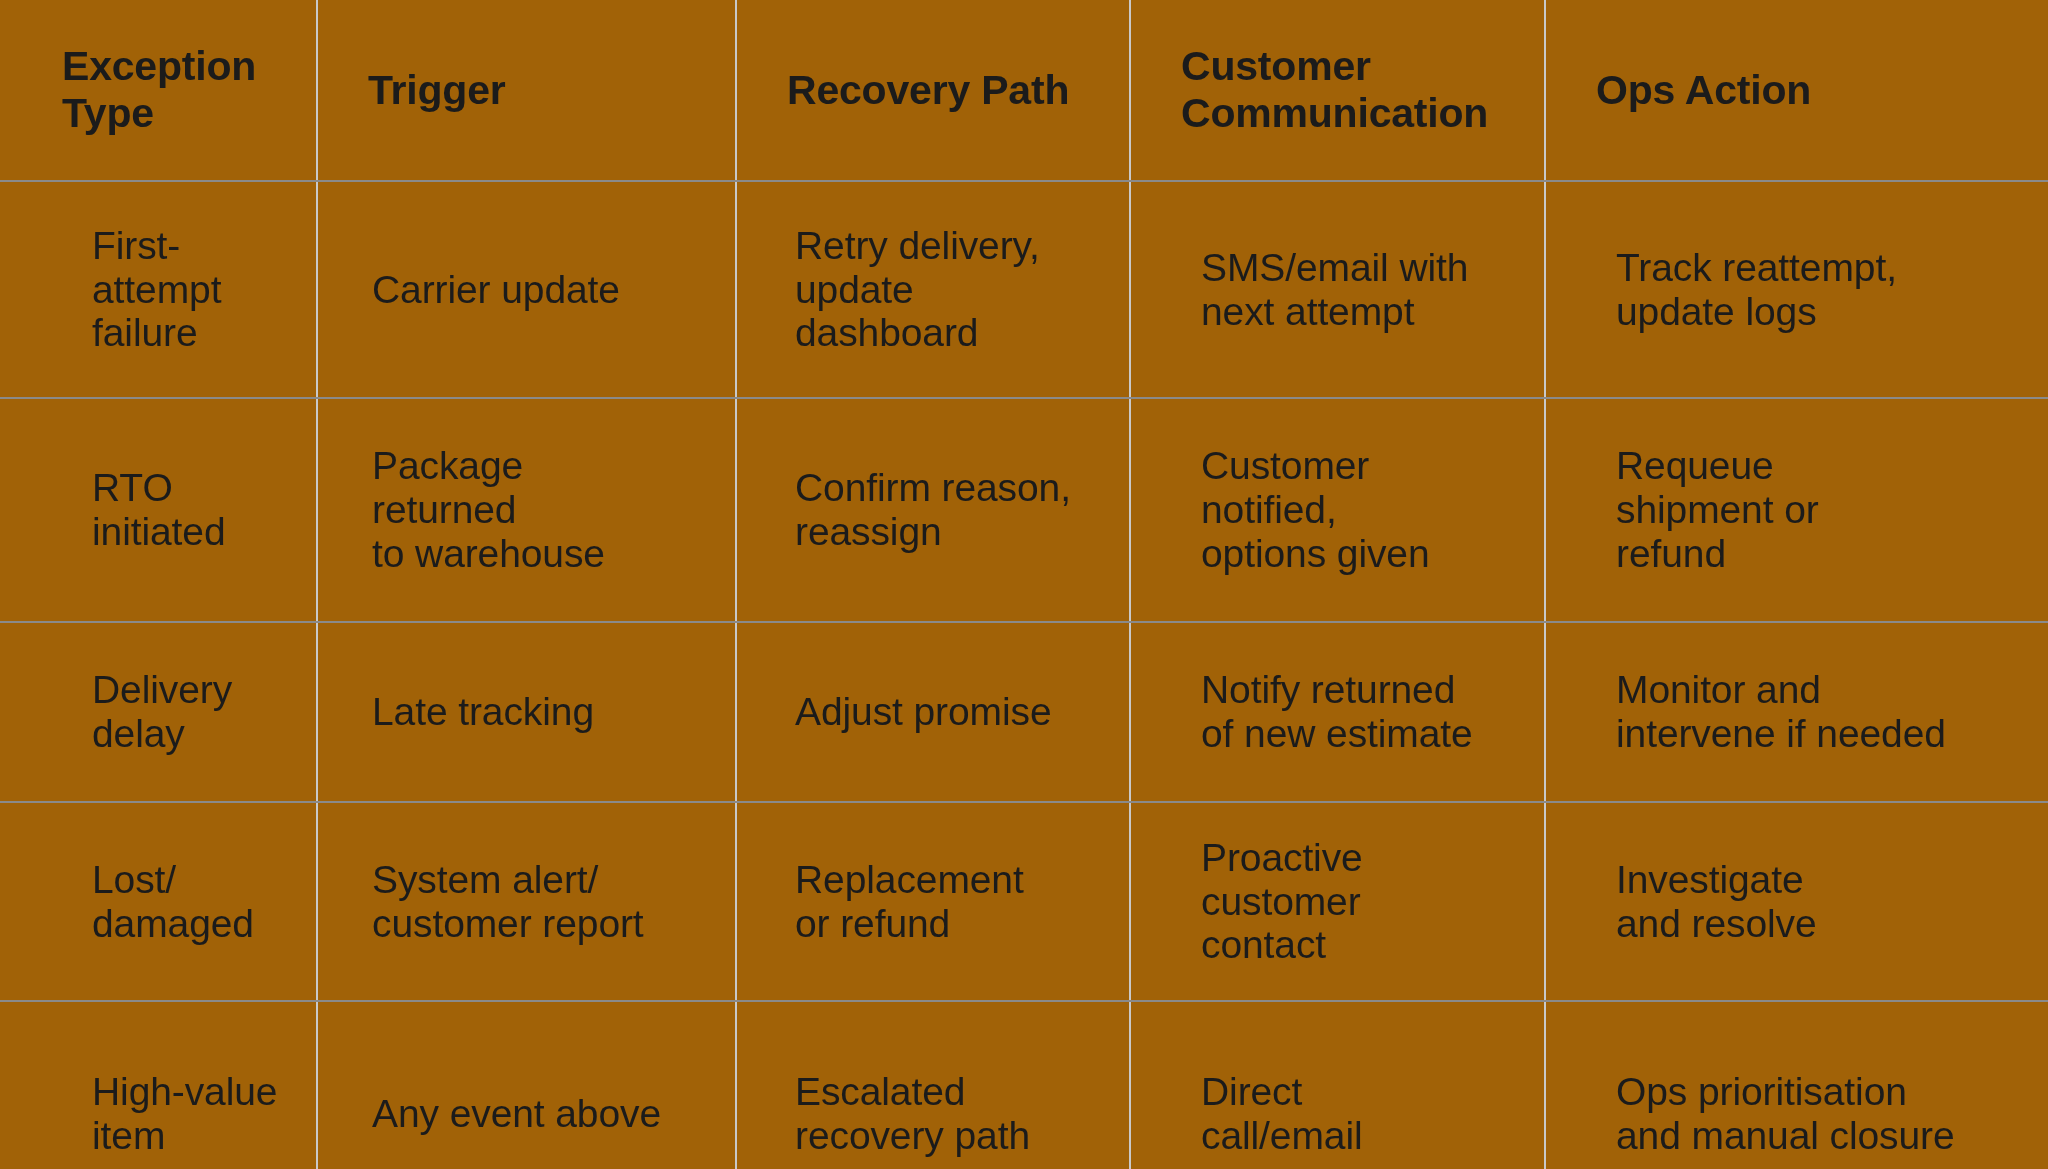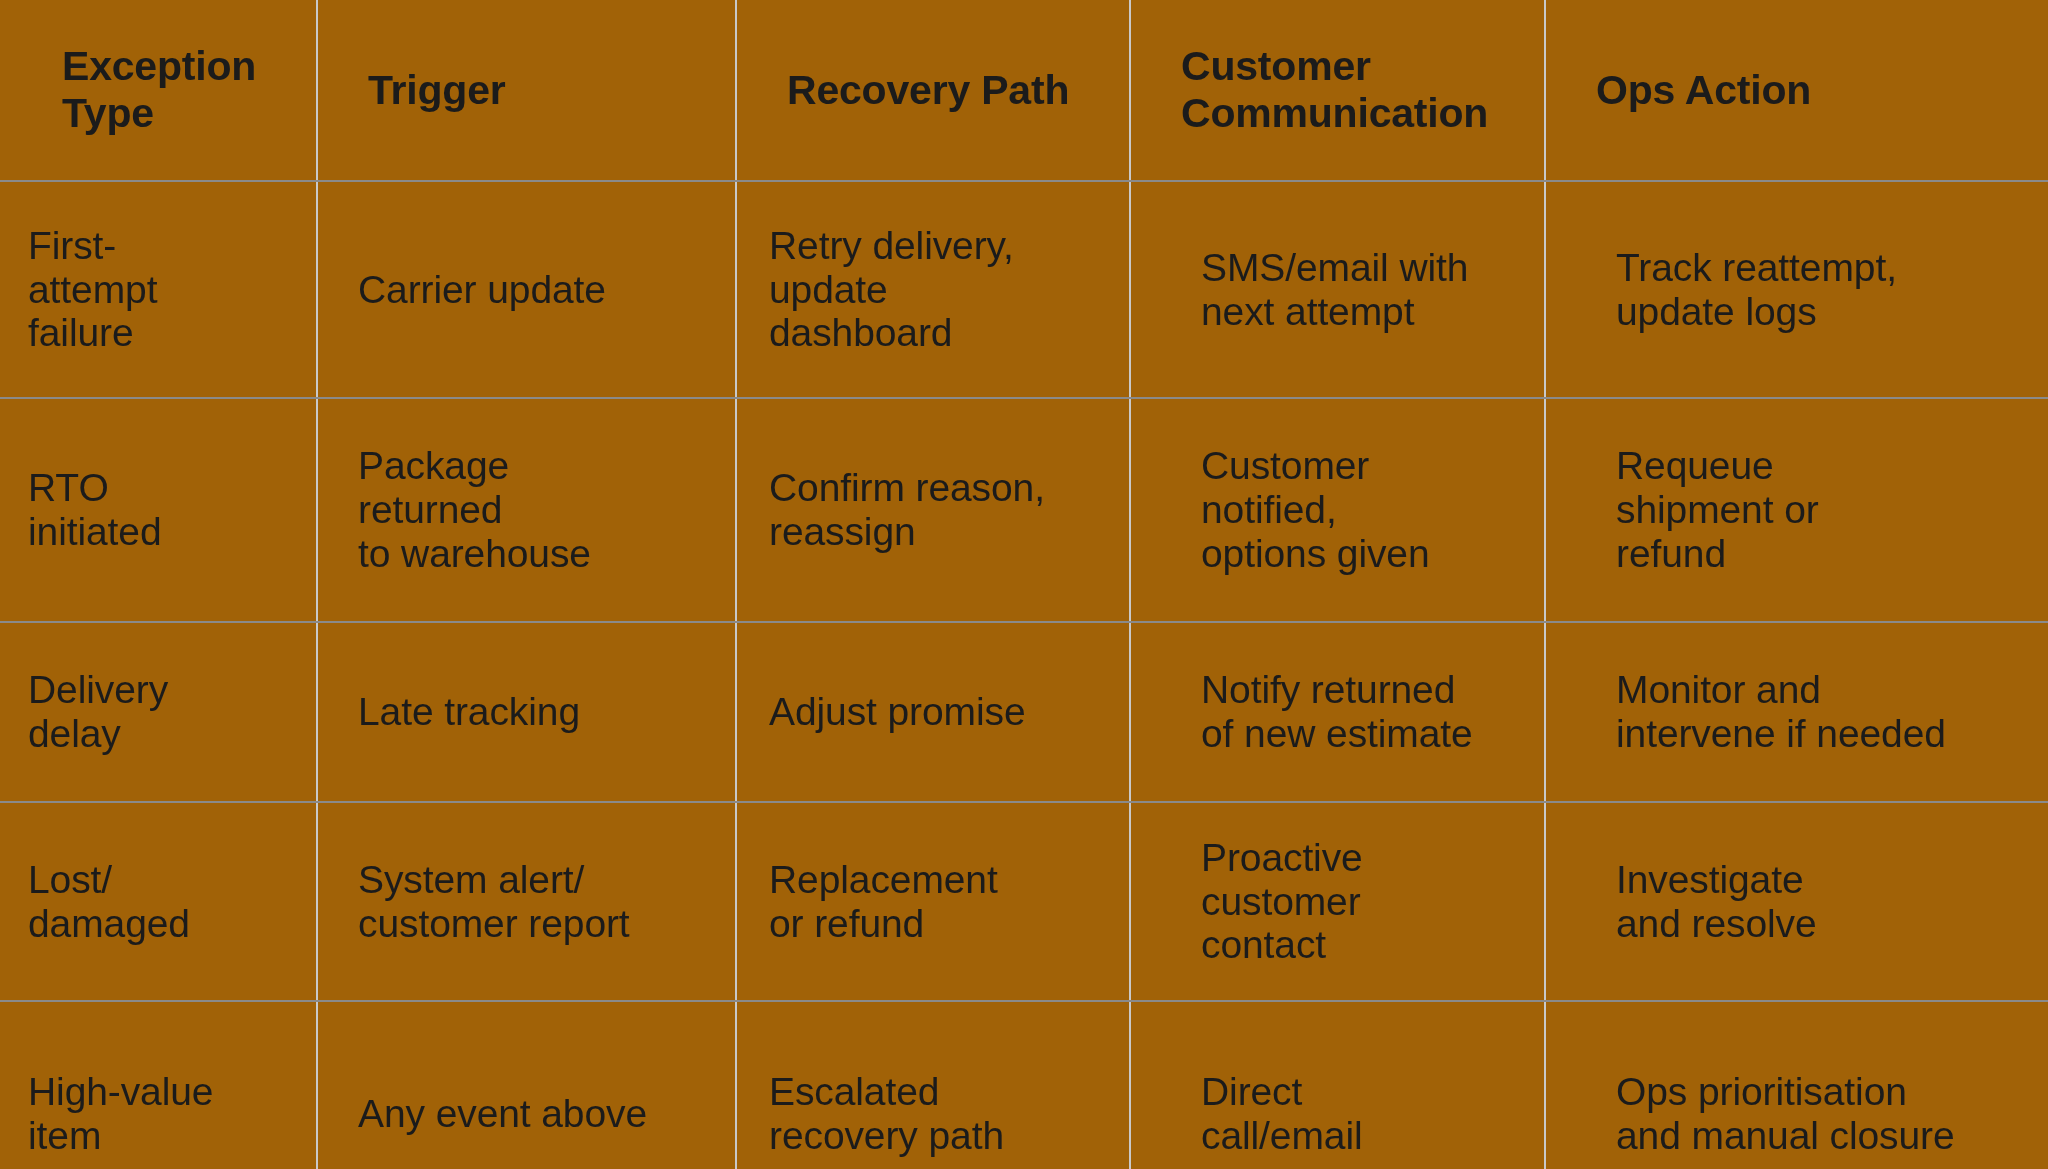--- a/index.html
+++ b/index.html
@@ -70,23 +70,23 @@
   }
 
   tbody td {
     font-weight: 400;
     font-size: 39px;
     line-height: 1.12;
     letter-spacing: -0.1px;
     color: #212121;
     padding-right: 22px;
   }
-  tbody td.col-exception { padding-left: 28px; margin-top: 20px; }
-  tbody td.col-trigger  { padding-left: 40px; margin-left: 28px; }
-  tbody td.col-recovery { padding-left: 32px; }
+  tbody td.col-exception { padding-left: 92px; margin-top: 20px; }
+  tbody td.col-trigger  { padding-left: 54px; margin-left: 28px; }
+  tbody td.col-recovery { padding-left: 58px; }
   tbody td.col-customer { padding-left: 70px; }
   tbody td.col-ops      { padding-left: 70px; }
 
   .cell-lines { display: block; }
   .cell-lines .ln { display: block; white-space: pre; }
 
   tbody tr.r0 { height: 217px; }
   tbody tr.r1 { height: 224px; }
   tbody tr.r2 { height: 180px; }
   tbody tr.r3 { height: 199px; }

